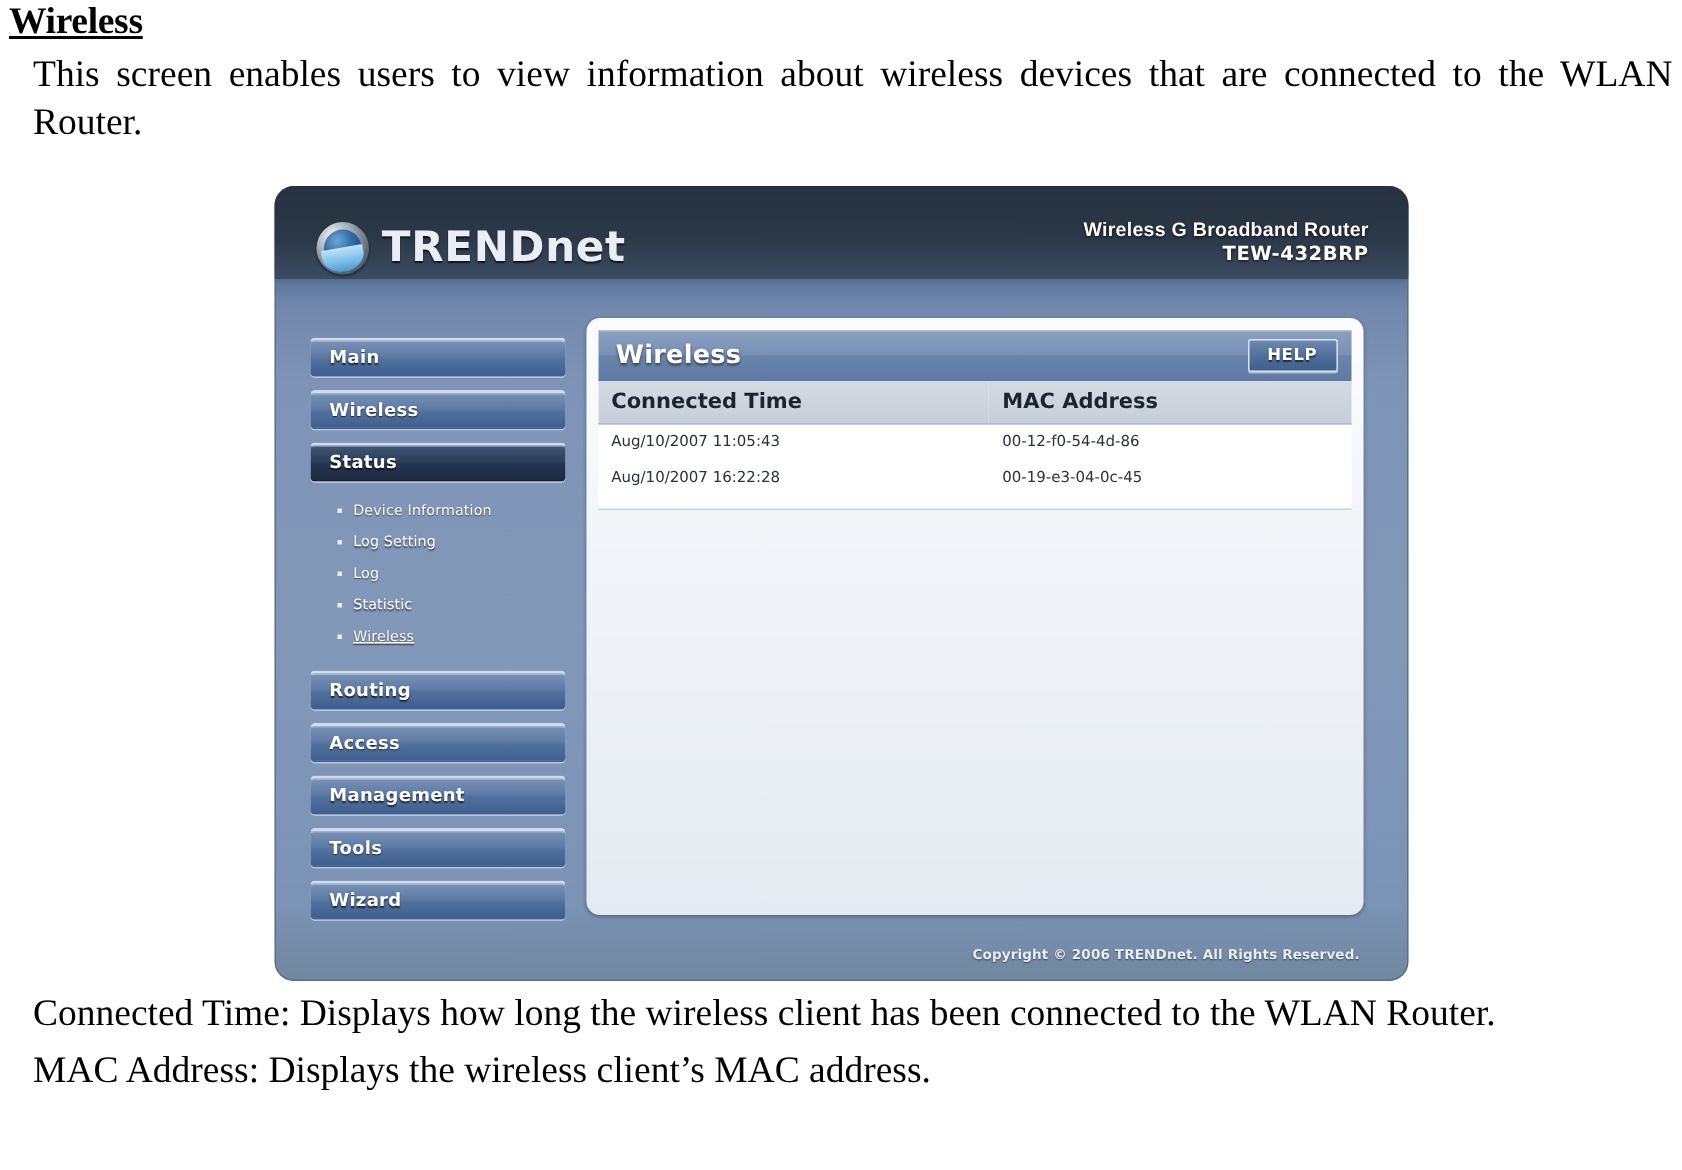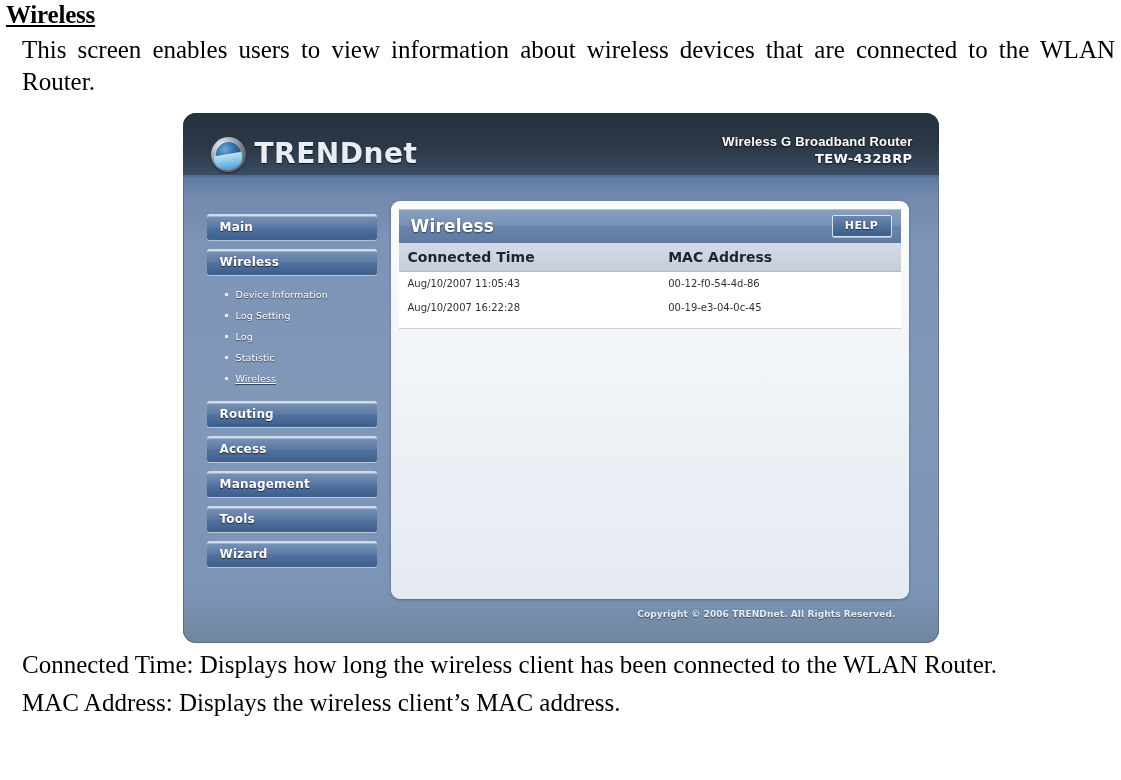--- a/index.html
+++ b/index.html
@@ -38,21 +38,21 @@
     text-align: justify;
   }
   .doc-para.nojust { text-align: left; }
   .doc-para b { font-weight: normal; text-align: right; }
 
   
   .shot-wrap {
     width: 100%;
     display: flex;
     justify-content: center;
-    margin-top: 15px;
+    margin-top: 26px;
     align-items: center;
   }
   .router {
     position: relative;
     width: 756px;
     height: 530px;
     border-radius: 13px;
     background: linear-gradient(180deg,
         #2c3a4d 0px, #2f3e52 30px, #45586f 62px,
         #5c7characters 63px, #6d87ab 80px,
@@ -283,26 +283,26 @@
   th.col-mac,  td.col-mac  { width: 48%; }
   .table-filler {
     height: 8px;
     background: #ffffff;
     border-bottom: 1px solid #c9d2dd;
   }
 
   
   .router-footer {
     position: absolute;
-    left: 0; right: 0; bottom: 16px;
+    left: 0; right: 0; bottom: 4px;
     height: 26px;
     display: flex;
     align-items: center;
     justify-content: flex-end;
-    padding-right: 43px;
+    padding-right: 32px;
   }
   .copyright {
     font-family: "DejaVu Sans", sans-serif;
     font-size: 9px;
     font-weight: bold;
     color: #e8eef6;
     text-shadow: 0 1px 1px rgba(0,0,0,.5);
     letter-spacing: 0.1px;
   }
 </style>
@@ -333,20 +333,23 @@
       <div class="sidebar">
 
         <div class="nav-btn">
           <span>Main</span>
         </div>
 
         <div class="nav-btn">
           <span>Wireless</span>
         </div>
 
+        <div class="nav-btn active">
+          <span>Status</span>
+        </div>
 
         <ul class="submenu">
           <li>
             <span class="bullet"></span>
             <span class="sub-label">Device Information</span>
           </li>
           <li>
             <span class="bullet"></span>
             <span class="sub-label">Log Setting</span>
           </li>

